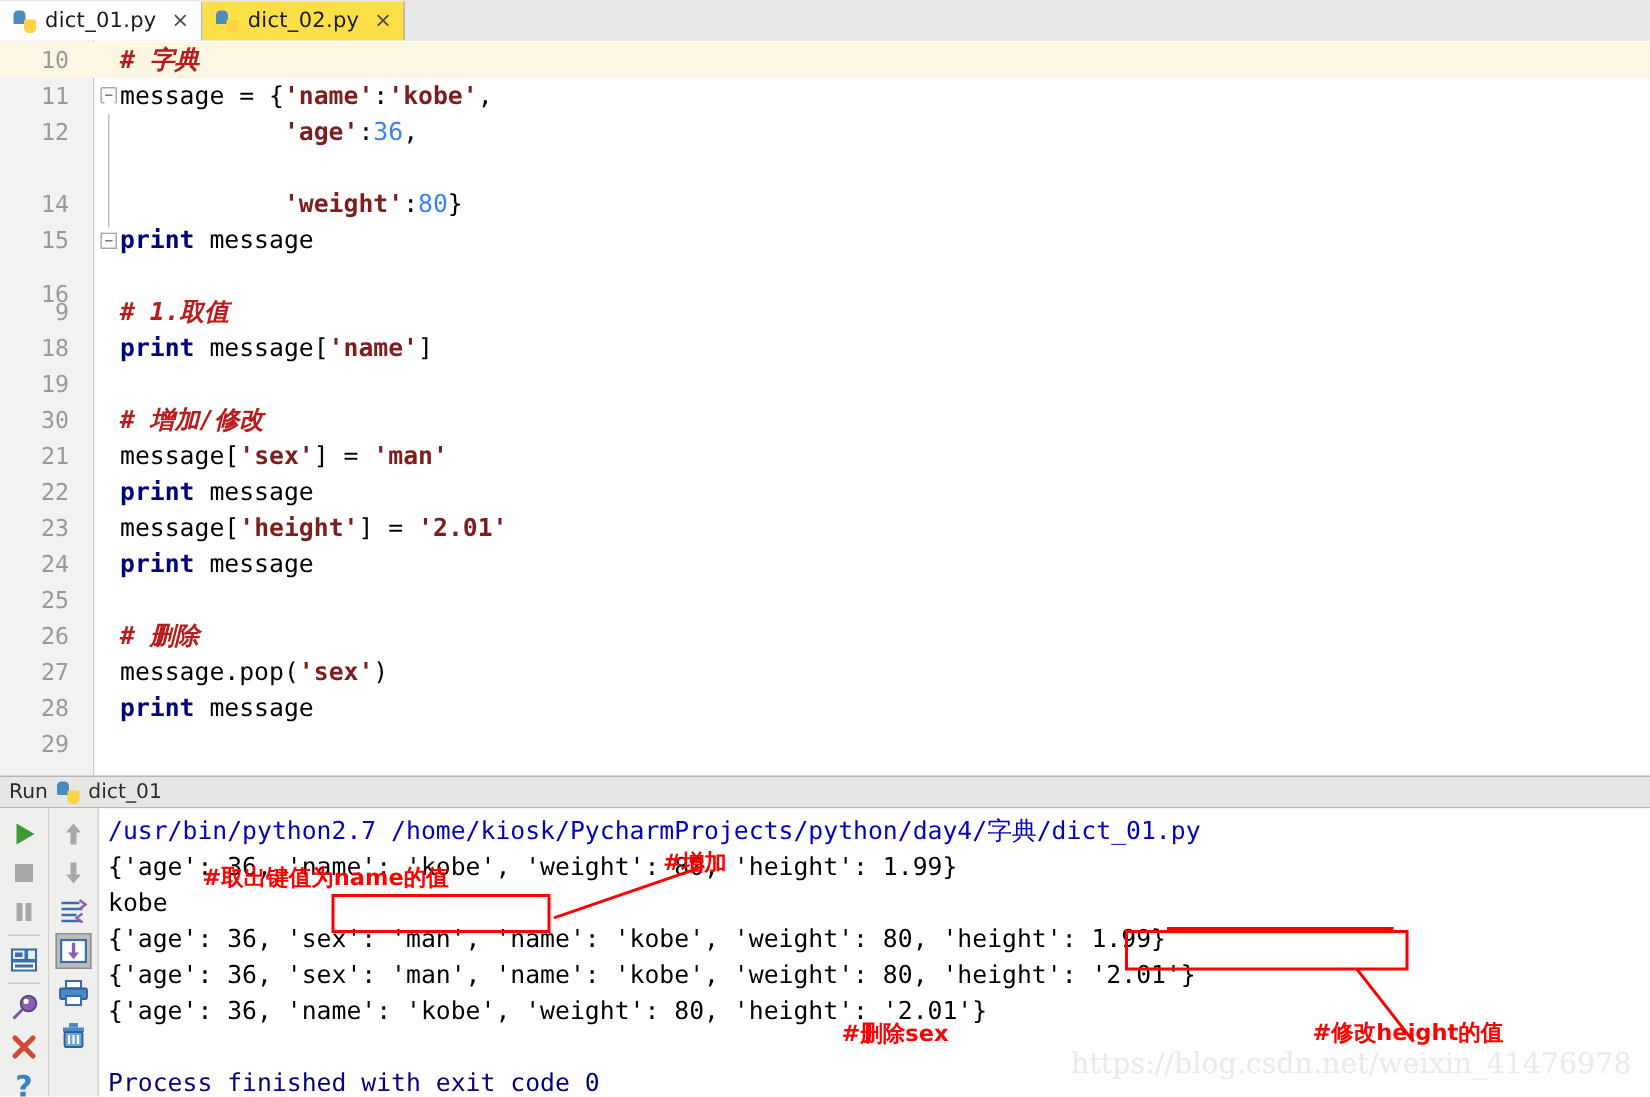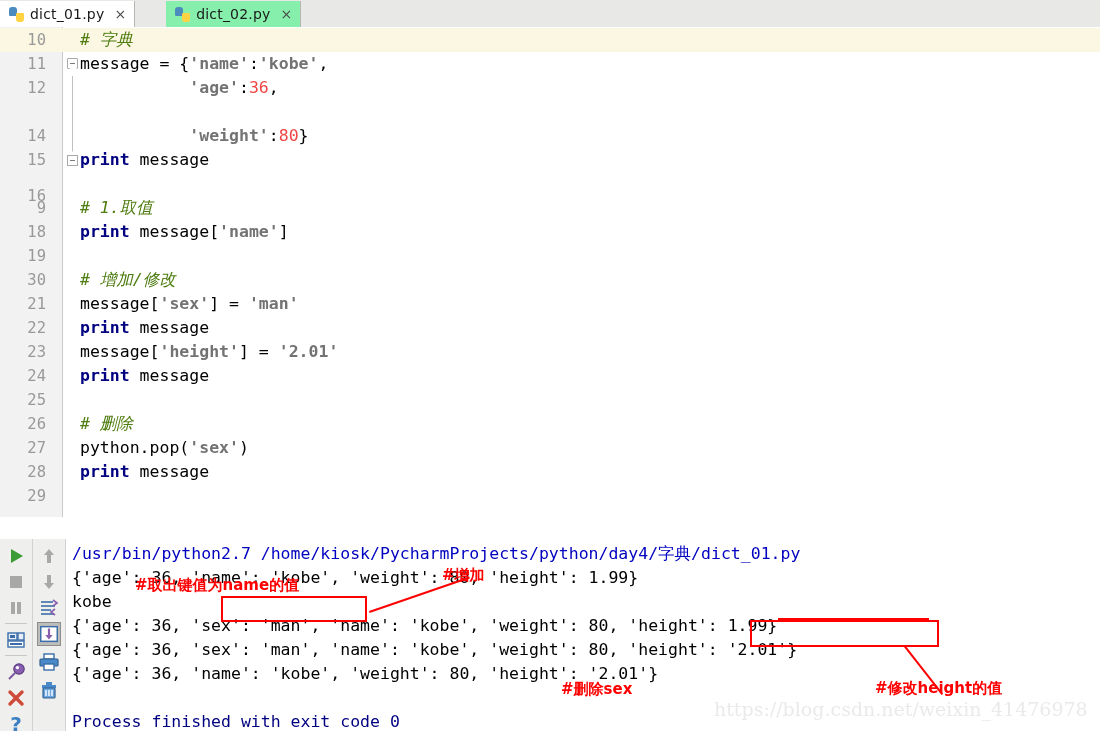--- a/index.html
+++ b/index.html
@@ -23,21 +23,21 @@
   }
   .tab {
     height: 26px; display: flex; align-items: center; gap: 6px;
     padding: 0 8px 0 9px;
     font-family: "DejaVu Sans", sans-serif;
     font-size: 14px; color: #1a1a1a;
     border-right: 1px solid #b6b6b3;
     box-sizing: border-box;
   }
   .tab.active { background: #ffffff; }
-  .tab.inactive { background: #86efac; margin-left: 31px; }
+  .tab.inactive { background: #fde047; }
   .tab .tname { letter-spacing: .2px; }
   .tab .tclose { color: #4a4a4a; font-size: 14px; margin-left: 4px; }
   .pyico { width: 15px; height: 15px; position: relative; display: inline-block; flex: 0 0 auto; }
   .pyico .b1, .pyico .b2 {
     position: absolute; width: 8px; height: 9px;
   }
   .pyico .b1 { left: 0; top: 0; background: #4b8bbe; border-radius: 3px 3px 1px 1px; }
   .pyico .b2 { right: 0; bottom: 0; background: #ffd343; border-radius: 1px 1px 3px 3px; }
 
   
@@ -65,23 +65,23 @@
     font-family: "DejaVu Sans Mono", monospace;
     font-size: 15.5px; color: #999999; line-height: 24px;
   }
   .code {
     position: absolute; left: 80px;
     font-family: "DejaVu Sans Mono", monospace;
     font-size: 16.5px; line-height: 24px; color: #000000;
     white-space: pre;
   }
   .kw  { color: #000080; font-weight: bold; }
-  .str { color: #737373; font-weight: bold; }
-  .num { color: #ef4444; }
-  .cmt { color: #4d7c0f; font-style: italic; }
+  .str { color: #7f1d1d; font-weight: bold; }
+  .num { color: #3b82f6; }
+  .cmt { color: #b91c1c; font-style: italic; font-weight: bold; }
   .pln { color: #000000; }
 
   .foldmark {
     position: absolute; width: 11px; height: 11px;
     border: 1px solid #a8a8a8; background: #ffffff;
     box-sizing: border-box;
   }
   .foldmark .mi {
     position: absolute; left: 2px; top: 4px; width: 5px; height: 1px; background: #7a7a7a;
   }
@@ -248,33 +248,41 @@
         <div class="row" style="top: 361px;">
           <div class="lno">25</div>
           <div class="code"></div>
         </div>
         <div class="row" style="top: 385px;">
           <div class="lno">26</div>
           <div class="code"><span class="cmt"># 删除</span></div>
         </div>
         <div class="row" style="top: 409px;">
           <div class="lno">27</div>
-          <div class="code"><span class="pln">python.pop(</span><span class="str">'sex'</span><span class="pln">)</span></div>
+          <div class="code"><span class="pln">message.pop(</span><span class="str">'sex'</span><span class="pln">)</span></div>
         </div>
         <div class="row" style="top: 433px;">
           <div class="lno">28</div>
           <div class="code"><span class="kw">print</span><span class="pln"> message</span></div>
         </div>
         <div class="row" style="top: 457px;">
           <div class="lno">29</div>
           <div class="code"></div>
         </div>
       </div>
   </div>
 
+  <div class="runbar">
+    <span>Run</span>
+    <span class="pyico">
+        <span class="b1"></span>
+        <span class="b2"></span>
+      </span>
+    <span>dict_01</span>
+  </div>
 
   <div class="console">
 
     <div class="toolcol c1">
       <div class="tbtn" style="top:5px;">
         <svg width="24" height="24" viewBox="0 0 24 24">
             <polygon points="7,5 19,12 7,19" fill="#3d9b35"></polygon>
           </svg>
       </div>
       <div class="tbtn" style="top:31px;">

